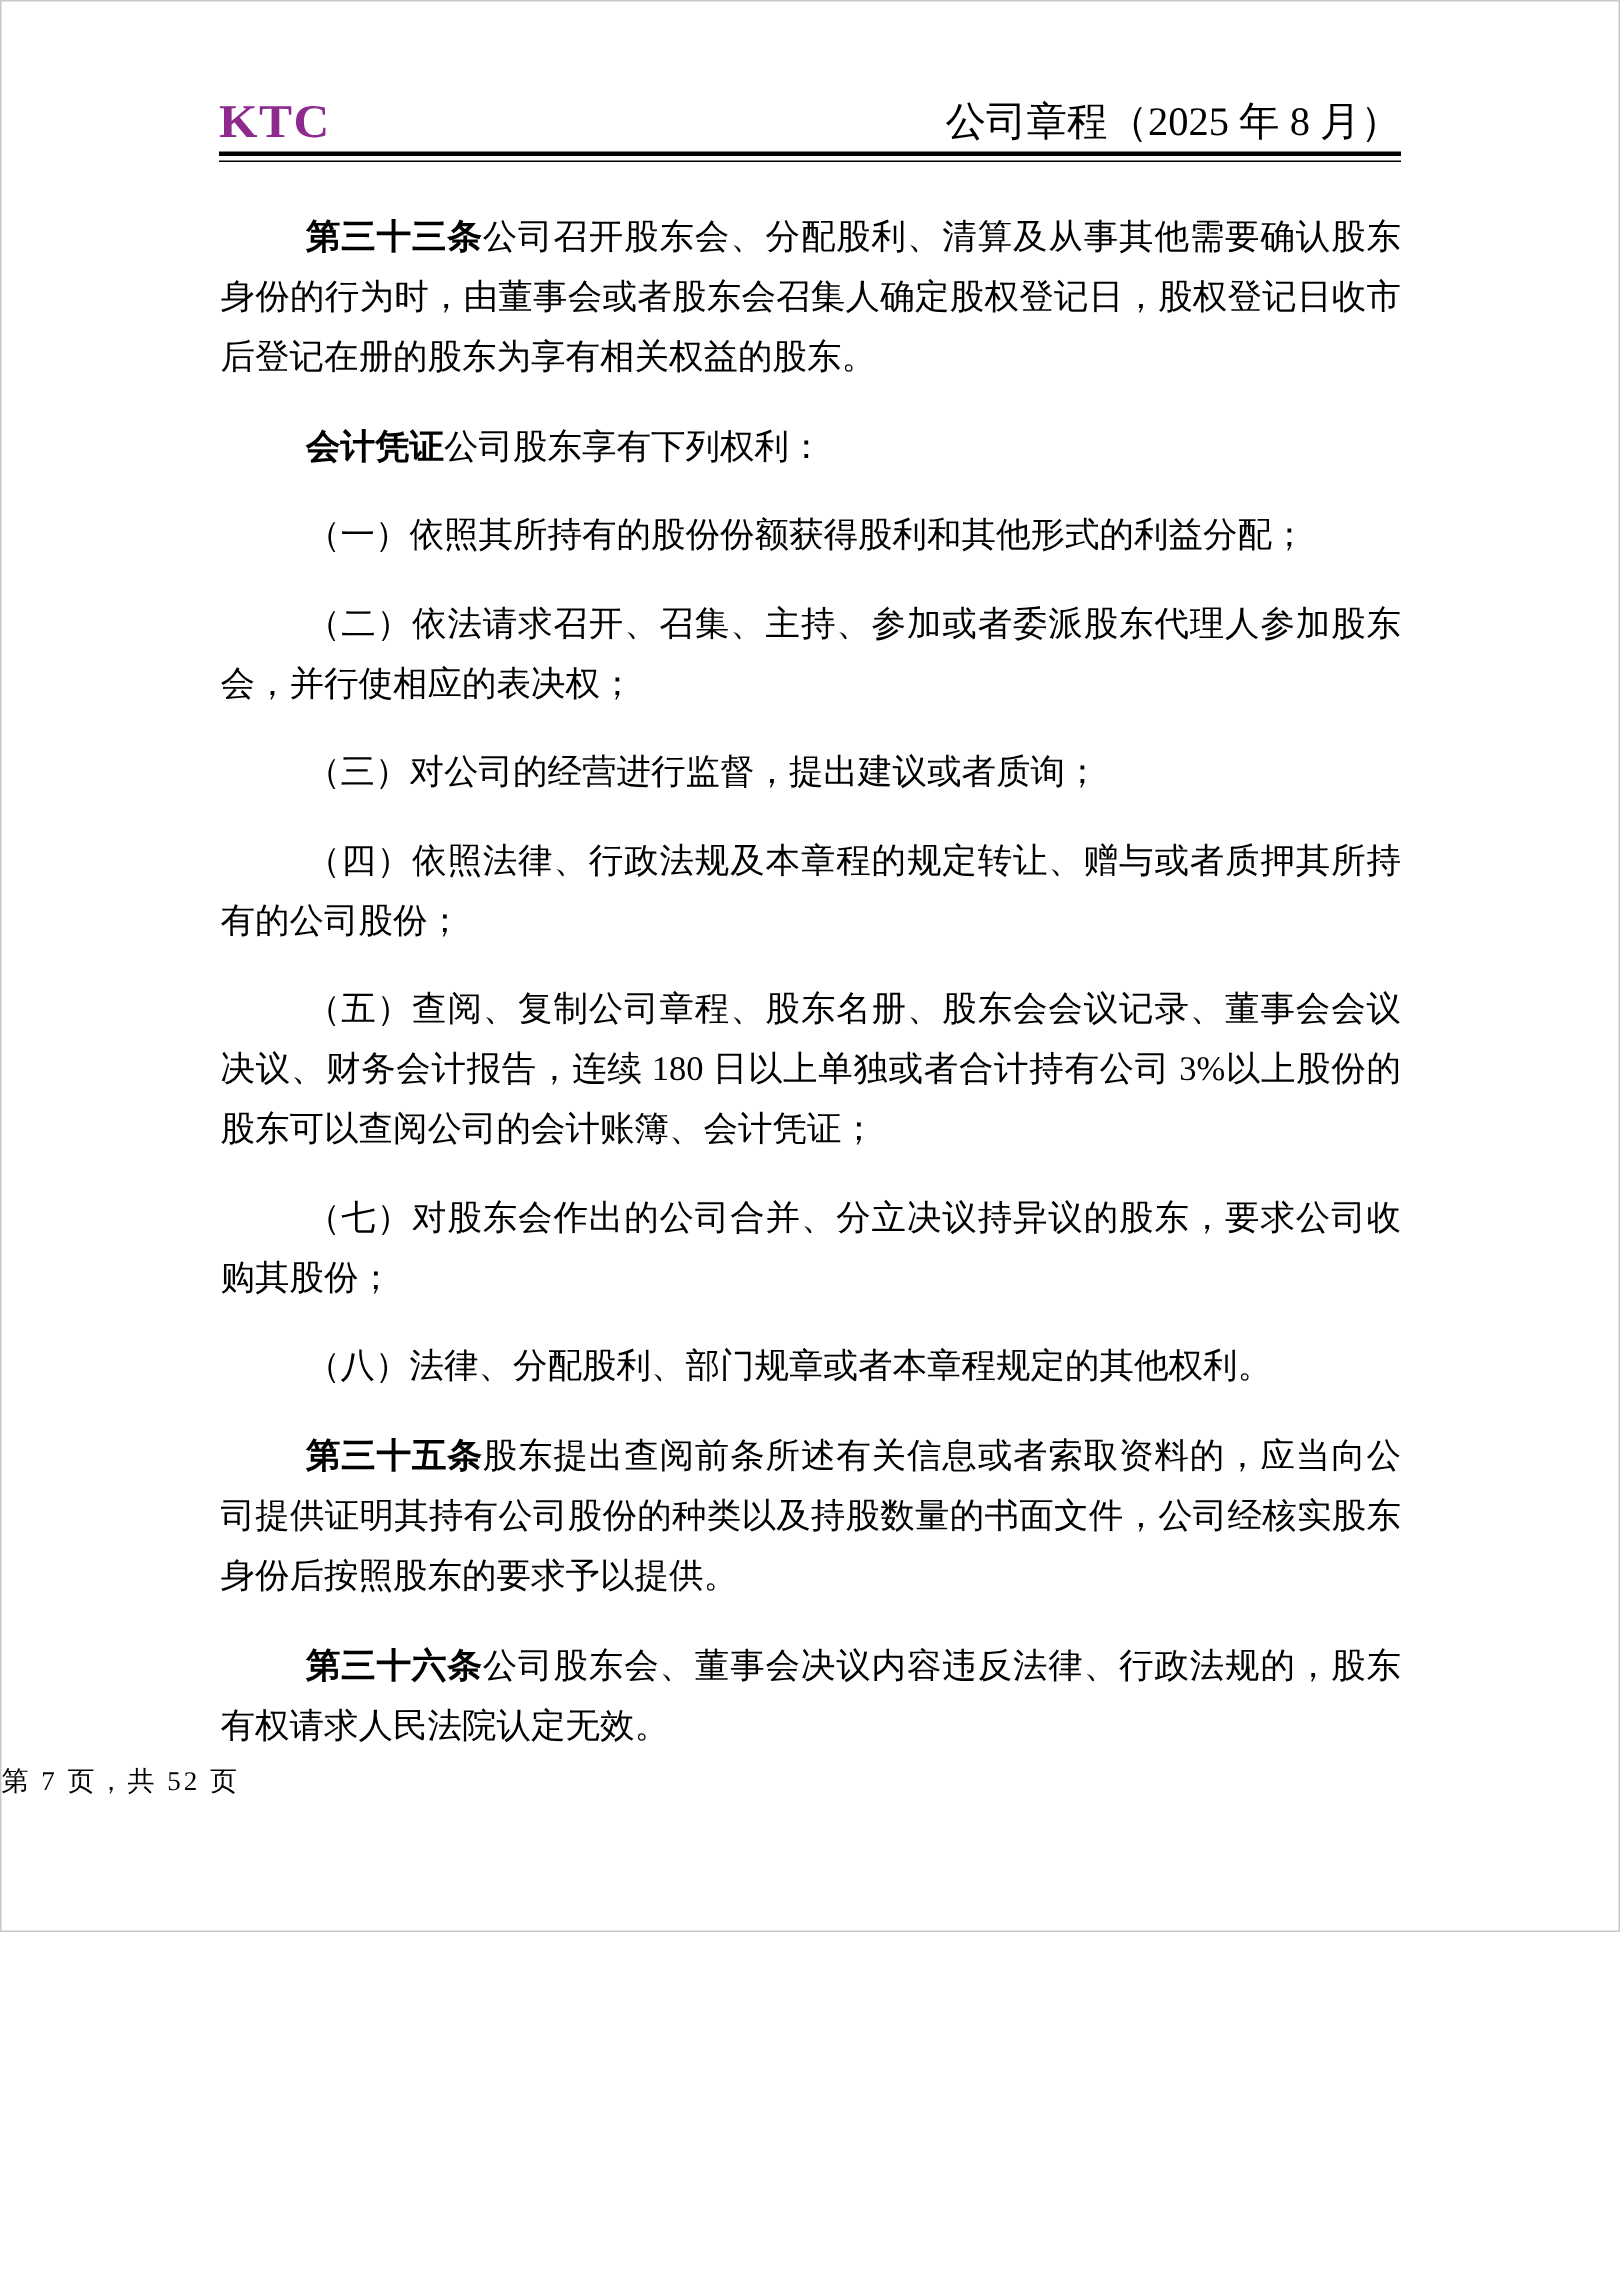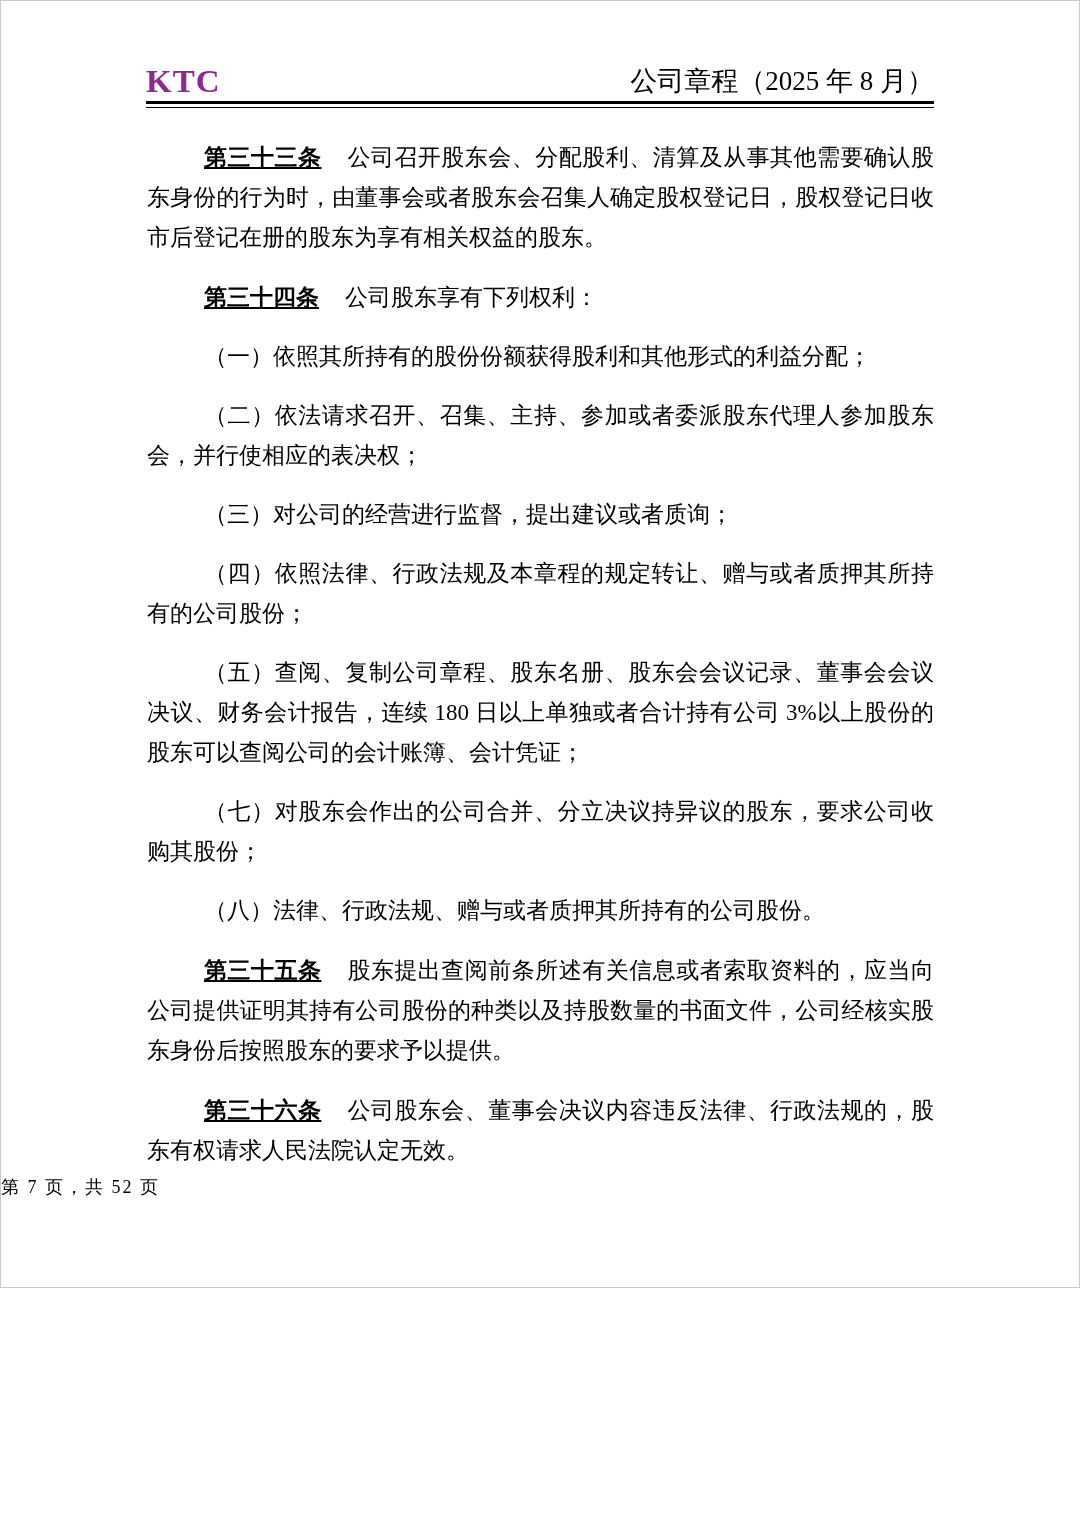--- a/index.html
+++ b/index.html
@@ -58,22 +58,20 @@
     line-height: 40px;
     text-align: justify;
   }
   .doc-body p {
     margin: 0 0 19px 0;
     text-indent: 57px;
   }
   .lead {
     font-family: "Liberation Sans", "DejaVu Sans", sans-serif;
     font-weight: 700;
-    margin-right: 26px;
-    text-decoration: underline;
   }
   .lead:empty { display: none; margin: 0; }
   .doc-footer {
     position: absolute;
     left: 0;
     right: 0;
     bottom: 88px;
     text-align: left;
     font-size: 18px;
     letter-spacing: 2px;
@@ -89,42 +87,42 @@
     <span class="doc-title">公司章程（2025 年 8 月）</span>
   </div>
 
   <div class="header-rule"></div>
 
   <div class="doc-body">
     <p>
       <span class="lead">第三十三条</span><span>公司召开股东会、分配股利、清算及从事其他需要确认股东身份的行为时，由董事会或者股东会召集人确定股权登记日，股权登记日收市后登记在册的股东为享有相关权益的股东。</span>
     </p>
     <p>
-      <span class="lead">第三十四条</span><span>公司股东享有下列权利：</span>
+      <span class="lead">会计凭证</span><span>公司股东享有下列权利：</span>
     </p>
     <p>
       <span>（一）依照其所持有的股份份额获得股利和其他形式的利益分配；</span>
     </p>
     <p>
       <span>（二）依法请求召开、召集、主持、参加或者委派股东代理人参加股东会，并行使相应的表决权；</span>
     </p>
     <p>
       <span>（三）对公司的经营进行监督，提出建议或者质询；</span>
     </p>
     <p>
       <span>（四）依照法律、行政法规及本章程的规定转让、赠与或者质押其所持有的公司股份；</span>
     </p>
     <p>
       <span>（五）查阅、复制公司章程、股东名册、股东会会议记录、董事会会议决议、财务会计报告，连续 180 日以上单独或者合计持有公司 3%以上股份的股东可以查阅公司的会计账簿、会计凭证；</span>
     </p>
     <p>
       <span>（七）对股东会作出的公司合并、分立决议持异议的股东，要求公司收购其股份；</span>
     </p>
     <p>
-      <span>（八）法律、行政法规、赠与或者质押其所持有的公司股份。</span>
+      <span>（八）法律、分配股利、部门规章或者本章程规定的其他权利。</span>
     </p>
     <p>
       <span class="lead">第三十五条</span><span>股东提出查阅前条所述有关信息或者索取资料的，应当向公司提供证明其持有公司股份的种类以及持股数量的书面文件，公司经核实股东身份后按照股东的要求予以提供。</span>
     </p>
     <p>
       <span class="lead">第三十六条</span><span>公司股东会、董事会决议内容违反法律、行政法规的，股东有权请求人民法院认定无效。</span>
     </p>
   </div>
 
   <div class="doc-footer">第 7 页，共 52 页</div>

